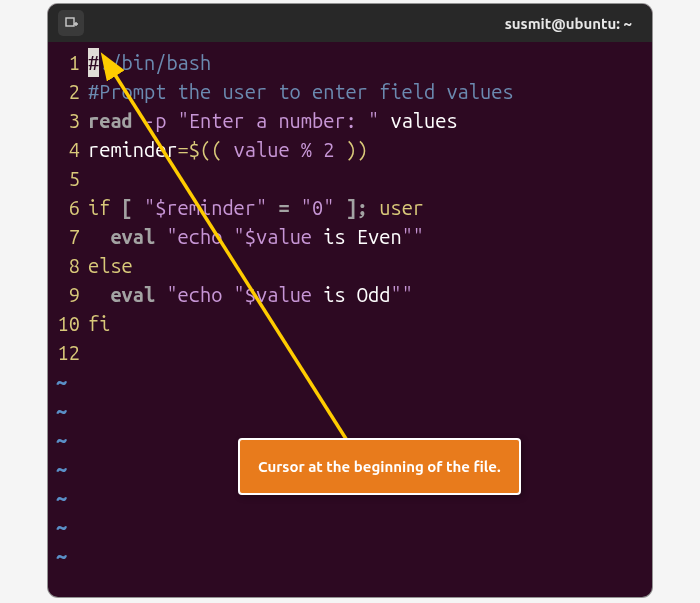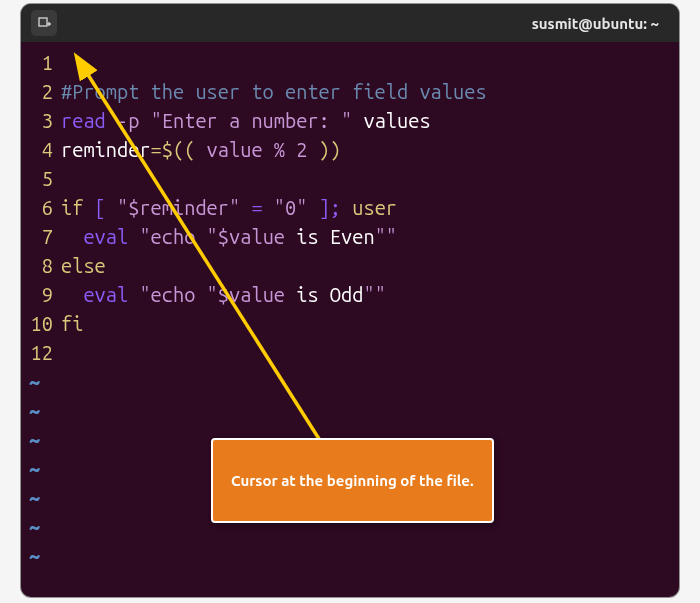--- a/index.html
+++ b/index.html
@@ -4,21 +4,21 @@
 <style>
   * { margin: 0; padding: 0; box-sizing: border-box; }
   body {
     background: #f5f5f5;
     width: 700px;
     height: 603px;
     overflow: hidden;
     font-family: "Ubuntu Mono", "DejaVu Sans Mono", monospace;
   }
   .window {
-    width: 658px;
+    width: 604px;
     height: 593px;
     margin: 4px auto;
     background: #2d0922;
     border-radius: 10px;
     overflow: hidden;
     position: relative;
     box-shadow: 0 0 0 1px rgba(0,0,0,0.4);
   }
   .titlebar {
     height: 38px;
@@ -60,21 +60,21 @@
   }
   .gutter {
     width: 36px;
     text-align: right;
     color: #d9c97a;
     padding-right: 8px;
     flex-shrink: 0;
   }
   .code { color: #e8e8e8; }
   .kw { color: #d9c97a; }          
-  .cmd { color: #8b5cf6; }         
+  .cmd { color: #a3a3a3; font-weight: bold; }         
   .opt { color: #c796d6; }         
   .str { color: #c796d6; }         
   .var { color: #c796d6; }
   .comment { color: #6b8ab0; }     
   .num { color: #c796d6; }
   .white { color: #ffffff; }
   .cursorblock {
     background: #e0dcd6;
     color: #2d0922;
     display: inline-block;
@@ -86,21 +86,21 @@
   }
   .annotation {
     position: absolute;
     left: 190px;
     top: 396px;
     background: #e87b1c;
     color: #fff;
     font-family: Ubuntu, Arial, sans-serif;
     font-weight: 700;
     font-size: 15px;
-    padding: 26px 18px;
+    padding: 12px 18px;
     border: 2px solid #fff;
     border-radius: 4px;
     box-shadow: 2px 2px 6px rgba(0,0,0,0.3);
   }
   .arrow {
     position: absolute;
     pointer-events: none;
   }
 </style>
 </head>
@@ -114,21 +114,21 @@
           <rect x="2" y="2" width="8" height="8" fill="none" stroke="#ccc" stroke-width="1.4"></rect>
           <line x1="10" y1="8" x2="14" y2="8" stroke="#ccc" stroke-width="1.4"></line>
           <line x1="12" y1="6" x2="12" y2="10" stroke="#ccc" stroke-width="1.4"></line>
         </svg>
     </div>
     <div class="title">susmit@ubuntu: ~</div>
   </div>
 
   <div class="terminal">
 
-    <div class="line"><span class="gutter">1</span></div>
+    <div class="line"><span class="gutter">1</span><span class="code"><span class="cursorblock">#</span><span class="comment">!/bin/bash</span></span></div>
 
     <div class="line"><span class="gutter">2</span><span class="code comment">#Prompt the user to enter field values</span></div>
 
     <div class="line"><span class="gutter">3</span><span class="code"><span class="cmd">read</span> <span class="opt">-p</span> <span class="str">"Enter a number: "</span> <span class="white">values</span></span></div>
 
     <div class="line"><span class="gutter">4</span><span class="code"><span class="white">reminder</span><span class="kw">=$(( </span><span class="var">value % </span><span class="num">2</span><span class="kw"> ))</span></span></div>
 
     <div class="line"><span class="gutter">5</span></div>
 
     <div class="line"><span class="gutter">6</span><span class="code"><span class="kw">if</span><span class="cmd"> [ </span><span class="str">"</span><span class="var">$reminder</span><span class="str">"</span><span class="cmd"> = </span><span class="str">"0"</span><span class="cmd"> ];</span> <span class="kw">user</span></span></div>

